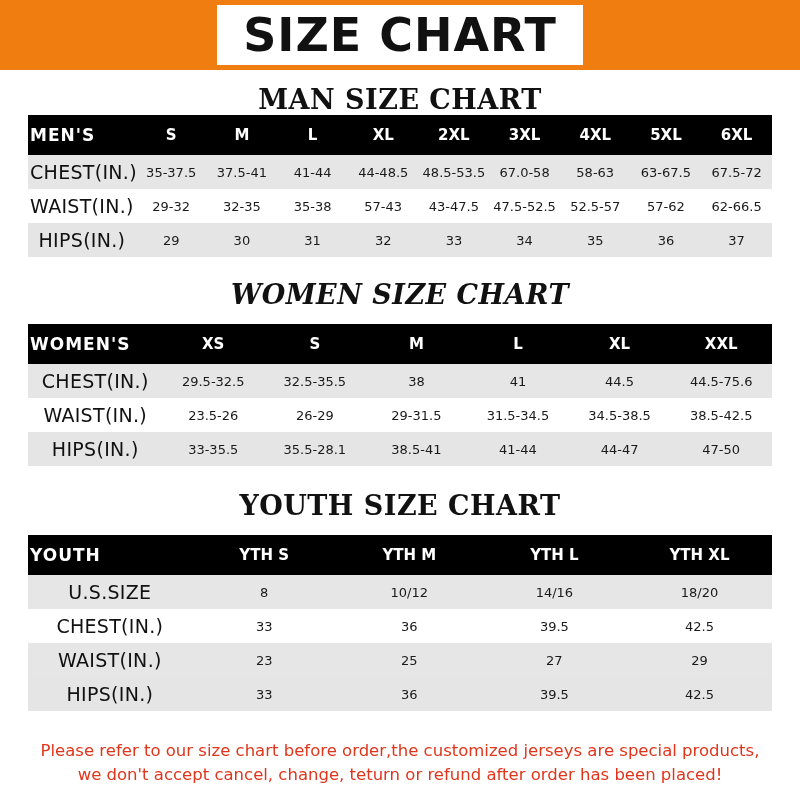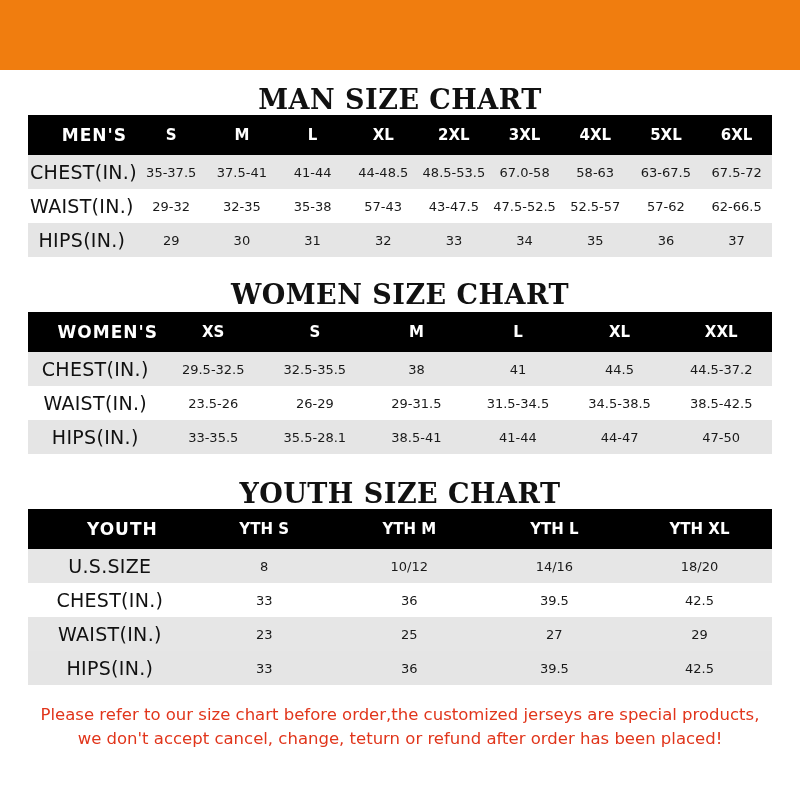--- a/index.html
+++ b/index.html
@@ -55,22 +55,22 @@
   }
   .section-title {
     text-align: center;
     font-family: "DejaVu Serif", serif;
     font-weight: bold;
     font-size: 27px;
     color: #111111;
     letter-spacing: 0.5px;
   }
   .mst { margin-top: 14px; margin-bottom: 0; }
-  .wst { margin-top: 22px; margin-bottom: 2px; }
-  .yst { margin-top: 24px; }
+  .wst { margin-top: 22px; margin-bottom: 14px; font-style: italic; }
+  .yst { margin-top: 24px; margin-bottom: 14px; }
 
   table.sizetable {
     width: 100%;
     border-collapse: collapse;
     table-layout: fixed;
   }
   table.sizetable th,
   table.sizetable td {
     text-align: center;
     font-size: 13px;
@@ -79,22 +79,22 @@
     font-family: "DejaVu Sans", sans-serif;
   }
   table.sizetable thead th {
     background: #000000;
     color: #ffffff;
     font-size: 15px;
     font-weight: bold;
     padding: 10px 2px;
   }
   table.sizetable thead th.rowlabel {
-    text-align: center;
-    padding-left: 27px;
+    text-align: left;
+    padding-left: 2px;
     font-size: 17px;
     letter-spacing: 1px;
     margin-left: 8px;
   }
   table.sizetable tbody td.rowlabel {
     font-size: 19px;
     letter-spacing: 0.3px;
     color: #111111;
     text-align: center;
   }
@@ -106,38 +106,39 @@
   .men col.c0 { width: 14.5%; }
   .men col.cx { width: 9.5%; }
 
   .women col.c0 { width: 18%; }
   .women col.cx { width: 13.6%; }
 
   .youth col.c0 { width: 22%; }
   .youth col.cx { width: 19.5%; }
 
   .footer-note {
-    margin-top: 18px;
+    margin-top: 28px;
     padding: 0 22px;
     text-align: center;
     color: #e1351b;
     font-size: 16.5px;
     line-height: 1.45;
     font-family: "DejaVu Sans", sans-serif;
   }
   .footer-note div { white-space: nowrap; }
 </style>
 </head>
 <body>
 
 <div class="page">
 
   <div class="header-band">
     <div class="side" style="left:0"></div>
     <div class="side" style="right:0"></div>
+    <div class="header-title">SIZE CHART</div>
   </div>
 
   <div class="section">
     <div class="section-title mst">MAN SIZE CHART</div>
     <table class="sizetable men">
       <colgroup>
         <col class="c0">
           <col class="cx">
           <col class="cx">
           <col class="cx">
@@ -227,21 +228,21 @@
         </tr>
       </thead>
       <tbody>
         <tr class="band-light">
           <td class="rowlabel">CHEST(IN.)</td>
           <td>29.5-32.5</td>
           <td>32.5-35.5</td>
           <td>38</td>
           <td>41</td>
           <td>44.5</td>
-          <td>44.5-37.2</td>
+          <td>44.5-75.6</td>
         </tr>
         <tr class="band-white">
           <td class="rowlabel">WAIST(IN.)</td>
           <td>23.5-26</td>
           <td>26-29</td>
           <td>29-31.5</td>
           <td>31.5-34.5</td>
           <td>34.5-38.5</td>
           <td>38.5-42.5</td>
         </tr>

